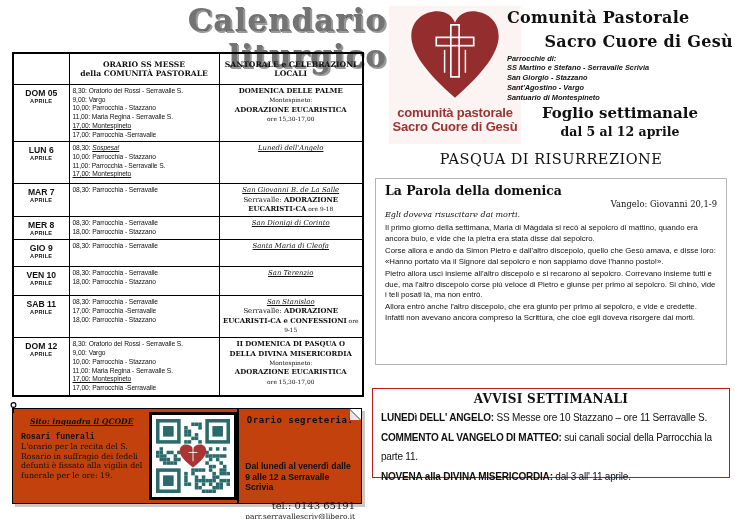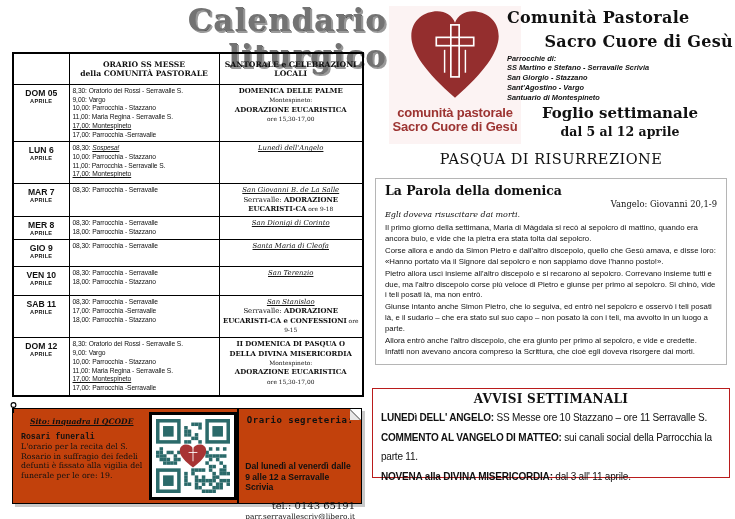--- a/index.html
+++ b/index.html
@@ -386,24 +386,23 @@
       <div class="foglio-2">dal 5 al 12 aprile</div>
     </div>
 
     <div class="pasqua">PASQUA DI RISURREZIONE</div>
 
     <div class="parola-box">
       <div class="parola-h">La Parola della domenica</div>
       <div class="vangelo">Vangelo: Giovanni 20,1-9</div>
       <div class="incipit">Egli doveva risuscitare dai morti.</div>
       <div id="parola-paras">
-          <div class="para">Il primo giorno della settimana, Maria di Màgdala si recò al sepolcro di mattino, quando era ancora buio, e vide che la pietra era stata tolta dal sepolcro.</div>
+          <div class="para">Il primo giorno della settimana, Maria di Màgdala si recò al sepolcro di mattino, quando era ancora buio, e vide che la pietra era stata disse dal sepolcro.</div>
           <div class="para">Corse allora e andò da Simon Pietro e dall'altro discepolo, quello che Gesù amava, e disse loro: «Hanno portato via il Signore dal sepolcro e non sappiamo dove l'hanno posto!».</div>
           <div class="para">Pietro allora uscì insieme all'altro discepolo e si recarono al sepolcro. Correvano insieme tutti e due, ma l'altro discepolo corse più veloce di Pietro e giunse per primo al sepolcro. Si chinò, vide i teli posati là, ma non entrò.</div>
-          <div class="para">Giunse intanto anche Simon Pietro, che lo seguiva, ed entrò nel sepolcro e osservò i teli posati là, e il sudario – che era stato sul suo capo – non posato là con i teli, ma avvolto in un luogo a parte.</div>
           <div class="para">Allora entrò anche l'altro discepolo, che era giunto per primo al sepolcro, e vide e credette. Infatti non avevano ancora compreso la Scrittura, che cioè egli doveva risorgere dai morti.</div>
         </div>
     </div>
 
     <div class="avvisi-box">
       <div class="avvisi-title">AVVISI SETTIMANALI</div>
       <div id="avvisi-list">
           <div class="avviso"><b>LUNEDì DELL' ANGELO:</b> SS Messe ore 10 Stazzano – ore 11 Serravalle S.</div>
           <div class="avviso"><b>COMMENTO AL VANGELO DI MATTEO:</b> sui canali social della Parrocchia la parte 11.</div>
           <div class="avviso"><b>NOVENA alla DIVINA MISERICORDIA:</b> dal 3 all' 11 aprile.</div>

